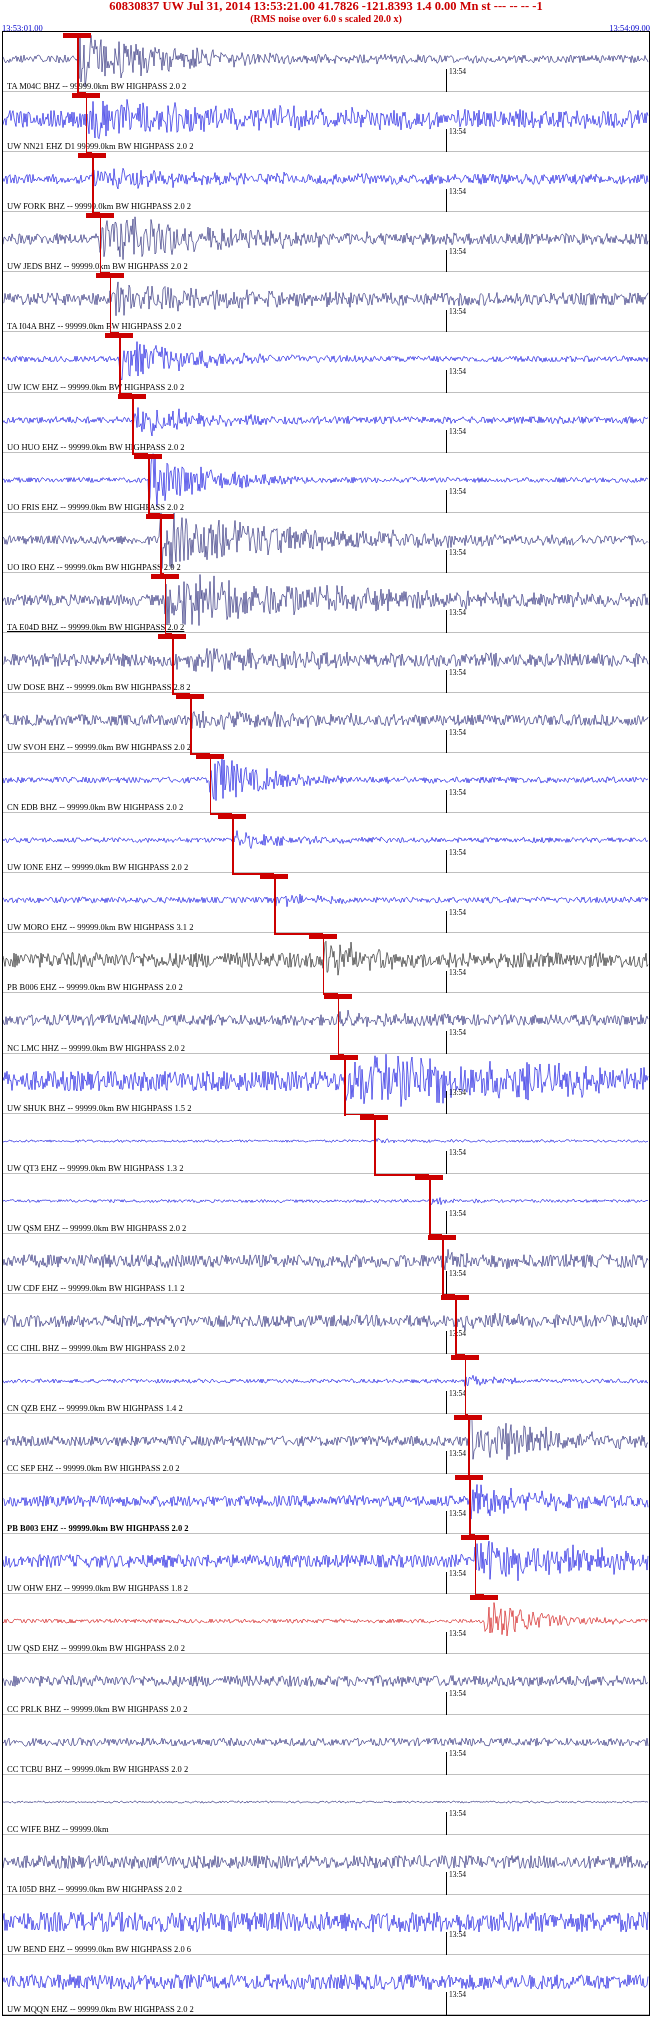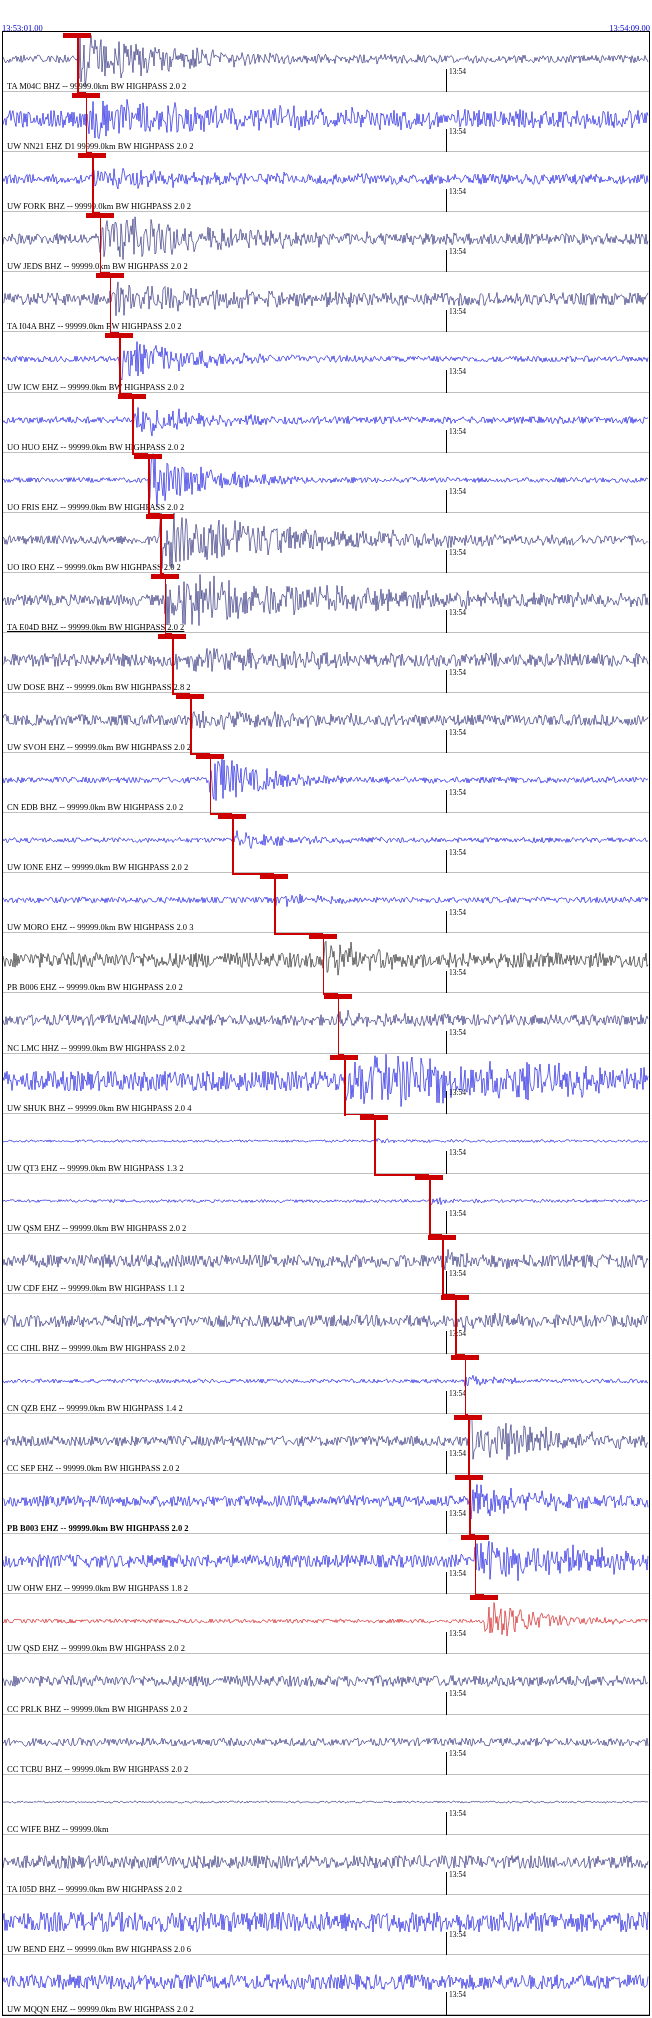--- a/index.html
+++ b/index.html
@@ -23,20 +23,22 @@
   .lbl{position:absolute;left:4px;font-size:8.5px;font-family:"Liberation Serif",serif;white-space:nowrap;}
   .tick{position:absolute;width:1px;background:#000;}
   .ticklbl{position:absolute;font-size:7.5px;font-family:"Liberation Serif",serif;color:#000;}
   .pmark{position:absolute;background:#cc0000;}
   .pvert{position:absolute;width:1.6px;background:#cc0000;}
 </style>
 </head>
 <body>
 
 <div id="root">
+  <div class="hdr">60830837 UW Jul 31, 2014 13:53:21.00   41.7826 -121.8393  1.4 0.00 Mn st --- -- --  -1</div>
+  <div class="hdr2">(RMS noise over 6.0 s scaled 20.0 x)</div>
   <div class="tl">13:53:01.00</div>
   <div class="tr">13:54:09.00</div>
   <div id="plot">
       <div class="row" style="top: 0px; height: 60.0909px;">
         <svg class="trace" width="646" height="60.09090909090909" viewBox="0 0 646 60.09090909090909" preserveAspectRatio="none">
           <path d="M0 24.9L1 27.2L2 30.1L3 30.8L4 28.7L5 28.3L6 30.6L7 26.9L8 29.5L9 28.5L10 25.2L11 26.8L12 25.9L13 23.9L14 29.3L15 25.0L16 27.6L17 29.7L18 23.8L19 30.4L20 28.8L21 23.1L22 28.4L23 27.0L24 25.5L25 27.7L26 27.8L27 24.9L28 25.4L29 27.0L30 29.5L31 26.9L32 24.1L33 26.8L34 23.8L35 23.2L36 23.3L37 24.1L38 27.2L39 27.4L40 29.9L41 29.2L42 28.8L43 28.9L44 28.1L45 24.6L46 24.3L47 29.6L48 24.6L49 24.3L50 26.0L51 27.1L52 28.9L53 29.9L54 23.6L55 25.8L56 31.0L57 25.1L58 27.7L59 27.8L60 30.4L61 28.1L62 23.0L63 29.8L64 29.8L65 25.3L66 29.3L67 27.9L68 25.8L69 25.1L70 23.8L71 25.6L72 26.7L73 28.2L74 27.3L75 31.5L76 46.6L77 5.1L78 50.0L79 36.7L80 36.3L81 13.0L82 54.7L83 47.8L84 36.5L85 29.9L86 36.1L87 15.7L88 3.3L89 15.7L90 14.5L91 21.9L92 7.9L93 17.2L94 14.5L95 35.9L96 36.7L97 15.6L98 7.6L99 39.9L100 25.8L101 14.1L102 44.1L103 14.6L104 36.0L105 29.4L106 36.0L107 32.4L108 28.9L109 33.2L110 30.8L111 41.7L112 16.6L113 23.7L114 28.6L115 33.4L116 9.6L117 31.5L118 46.0L119 41.1L120 40.0L121 11.9L122 21.3L123 13.9L124 24.8L125 17.2L126 33.4L127 29.0L128 13.2L129 27.5L130 40.6L131 19.5L132 28.3L133 12.1L134 23.0L135 17.4L136 32.7L137 19.1L138 44.0L139 29.1L140 15.7L141 36.3L142 26.5L143 26.7L144 40.9L145 37.5L146 28.4L147 21.6L148 17.8L149 25.2L150 19.6L151 34.0L152 15.4L153 20.4L154 20.8L155 21.1L156 17.0L157 27.3L158 25.8L159 38.2L160 20.3L161 33.8L162 27.7L163 21.0L164 21.1L165 37.5L166 39.4L167 24.6L168 35.0L169 27.3L170 27.8L171 18.5L172 16.4L173 27.3L174 23.7L175 27.9L176 23.4L177 27.0L178 21.2L179 28.8L180 22.0L181 35.1L182 22.9L183 24.1L184 22.9L185 29.5L186 27.8L187 36.7L188 26.9L189 33.5L190 17.9L191 35.5L192 26.6L193 34.4L194 15.8L195 21.0L196 31.7L197 29.5L198 30.7L199 17.7L200 22.7L201 23.2L202 26.2L203 21.9L204 27.7L205 33.1L206 31.6L207 34.1L208 26.1L209 20.2L210 17.7L211 25.5L212 23.1L213 23.6L214 23.9L215 25.3L216 24.6L217 30.0L218 20.6L219 22.2L220 22.7L221 24.7L222 22.5L223 23.4L224 25.8L225 26.1L226 30.7L227 26.1L228 29.4L229 22.9L230 23.6L231 35.2L232 27.9L233 29.2L234 23.6L235 25.0L236 28.3L237 26.1L238 26.4L239 20.6L240 24.9L241 28.0L242 33.7L243 28.4L244 24.7L245 22.3L246 24.8L247 32.4L248 30.4L249 27.8L250 22.8L251 22.4L252 31.6L253 27.0L254 26.5L255 22.1L256 30.2L257 23.3L258 25.5L259 26.9L260 28.5L261 30.5L262 22.3L263 24.9L264 27.6L265 28.4L266 30.7L267 20.9L268 24.9L269 25.4L270 22.8L271 27.0L272 30.0L273 21.9L274 22.3L275 24.9L276 31.1L277 28.3L278 27.3L279 24.6L280 29.6L281 31.8L282 26.1L283 26.3L284 24.2L285 23.4L286 30.2L287 32.2L288 30.8L289 26.4L290 24.4L291 30.0L292 27.5L293 27.5L294 29.7L295 25.5L296 27.5L297 24.8L298 29.4L299 30.0L300 26.2L301 23.6L302 27.4L303 24.0L304 31.2L305 25.8L306 27.9L307 27.9L308 28.8L309 25.0L310 29.3L311 28.8L312 24.0L313 31.2L314 29.0L315 22.5L316 22.6L317 25.9L318 30.3L319 24.7L320 27.9L321 26.5L322 22.6L323 22.7L324 28.3L325 25.3L326 30.9L327 27.3L328 27.6L329 28.3L330 28.7L331 26.9L332 31.5L333 23.5L334 24.4L335 24.4L336 26.5L337 25.7L338 28.9L339 25.1L340 25.6L341 26.8L342 25.3L343 30.1L344 27.0L345 28.5L346 31.2L347 25.2L348 28.1L349 26.8L350 28.4L351 23.4L352 25.8L353 24.9L354 24.8L355 30.7L356 27.1L357 22.7L358 24.8L359 30.5L360 31.0L361 22.7L362 30.5L363 29.5L364 27.9L365 30.6L366 27.7L367 27.5L368 23.9L369 27.3L370 26.2L371 27.7L372 25.8L373 24.5L374 32.1L375 29.0L376 25.4L377 26.7L378 22.9L379 26.7L380 27.2L381 25.7L382 22.2L383 27.7L384 26.0L385 23.9L386 25.3L387 26.8L388 22.6L389 29.5L390 25.7L391 24.4L392 26.8L393 24.2L394 31.2L395 30.1L396 26.9L397 24.8L398 26.5L399 31.2L400 23.6L401 23.5L402 27.8L403 28.2L404 31.3L405 28.9L406 28.8L407 27.2L408 26.2L409 29.5L410 28.3L411 28.6L412 30.2L413 27.8L414 30.2L415 22.6L416 28.2L417 24.4L418 29.3L419 29.7L420 24.2L421 23.3L422 30.8L423 30.1L424 25.7L425 25.5L426 23.7L427 24.4L428 24.2L429 29.1L430 27.8L431 25.8L432 29.2L433 27.7L434 31.2L435 30.5L436 28.2L437 23.3L438 25.0L439 30.1L440 27.7L441 28.2L442 23.8L443 29.2L444 24.0L445 24.2L446 25.7L447 24.2L448 23.9L449 24.4L450 26.1L451 30.7L452 29.6L453 29.6L454 27.5L455 29.6L456 28.6L457 26.5L458 27.4L459 26.4L460 27.4L461 26.4L462 25.4L463 27.6L464 23.9L465 24.3L466 28.9L467 28.9L468 26.5L469 28.6L470 31.3L471 26.4L472 25.5L473 23.8L474 30.8L475 30.2L476 26.5L477 29.0L478 29.3L479 24.5L480 25.8L481 28.1L482 29.9L483 30.6L484 26.0L485 26.4L486 27.5L487 28.9L488 26.2L489 30.0L490 28.8L491 29.7L492 30.0L493 27.4L494 27.7L495 28.5L496 24.3L497 28.8L498 27.7L499 26.4L500 24.5L501 26.4L502 25.6L503 31.0L504 28.5L505 28.1L506 24.6L507 28.4L508 25.4L509 27.1L510 26.2L511 23.7L512 24.3L513 30.7L514 29.4L515 24.9L516 24.1L517 28.0L518 25.2L519 30.8L520 23.2L521 26.6L522 23.2L523 28.8L524 28.0L525 28.7L526 29.6L527 28.0L528 27.6L529 28.8L530 30.4L531 30.5L532 25.4L533 28.8L534 25.5L535 27.5L536 29.7L537 24.7L538 26.2L539 26.8L540 23.7L541 25.3L542 27.8L543 25.7L544 24.6L545 24.5L546 30.7L547 29.3L548 24.1L549 26.7L550 29.4L551 30.2L552 30.5L553 29.6L554 29.3L555 24.6L556 28.4L557 27.6L558 29.5L559 26.4L560 24.4L561 26.2L562 28.2L563 30.8L564 24.8L565 26.1L566 29.9L567 23.9L568 23.2L569 28.4L570 30.6L571 24.3L572 26.9L573 24.3L574 25.2L575 25.7L576 23.9L577 30.7L578 24.6L579 24.1L580 28.7L581 23.4L582 28.7L583 27.1L584 28.5L585 24.8L586 28.3L587 25.3L588 27.4L589 23.6L590 27.4L591 26.9L592 27.8L593 23.3L594 28.9L595 25.5L596 28.3L597 30.9L598 29.5L599 24.0L600 23.7L601 27.1L602 28.4L603 25.6L604 26.6L605 27.9L606 23.5L607 28.4L608 25.3L609 24.3L610 29.3L611 23.9L612 25.0L613 27.8L614 27.1L615 23.5L616 23.8L617 27.4L618 23.1L619 25.4L620 30.3L621 27.5L622 23.4L623 26.0L624 24.7L625 25.5L626 26.6L627 25.0L628 30.6L629 23.7L630 27.0L631 30.8L632 25.5L633 30.0L634 28.5L635 23.9L636 28.8L637 28.3L638 26.7L639 26.8L640 27.7L641 28.6L642 23.5L643 27.0L644 27.4L645 30.1" fill="none" stroke="#1a1a6e" stroke-width="0.6"></path>
         </svg>
         <div class="pmark" style="left: 60.29px; top: 1px; width: 28px; height: 5px;"></div>
         <div class="lbl" style="top: 49.0909px; color: rgb(0, 0, 0);">TA M04C BHZ -- 99999.0km BW  HIGHPASS  2.0  2</div>
         <div class="tick" style="left: 443px; top: 37.2564px; height: 22.8345px;"></div>
@@ -171,21 +173,21 @@
         <div class="lbl" style="top: 49.0909px; color: rgb(0, 0, 0);">UW IONE EHZ -- 99999.0km BW  HIGHPASS  2.0  2</div>
         <div class="tick" style="left: 443px; top: 37.2564px; height: 22.8345px;"></div>
         <div class="ticklbl" style="left: 446px; top: 34.8527px;">13:54</div>
         <div class="rowline" style="top: 59.0909px; background: rgb(0, 0, 0); opacity: 0.25;"></div>
       </div>
       <div class="row" style="top: 841.273px; height: 60.0909px;">
         <svg class="trace" width="646" height="60.09090909090909" viewBox="0 0 646 60.09090909090909" preserveAspectRatio="none">
           <path d="M0 24.6L1 26.8L2 28.7L3 26.0L4 27.1L5 29.3L6 27.4L7 25.5L8 26.4L9 24.9L10 29.7L11 28.9L12 28.1L13 26.4L14 29.8L15 25.2L16 25.2L17 25.8L18 27.3L19 26.5L20 25.4L21 28.5L22 29.5L23 26.3L24 25.1L25 26.9L26 27.5L27 24.5L28 29.0L29 28.3L30 25.7L31 27.8L32 29.9L33 28.6L34 28.8L35 25.0L36 29.9L37 25.1L38 28.0L39 26.3L40 28.3L41 26.8L42 25.3L43 25.4L44 25.9L45 27.8L46 26.3L47 24.5L48 24.7L49 25.0L50 28.1L51 29.2L52 29.3L53 24.7L54 30.0L55 27.9L56 26.6L57 29.0L58 24.3L59 24.2L60 25.8L61 29.6L62 29.7L63 25.2L64 27.5L65 28.1L66 26.3L67 26.1L68 25.7L69 24.8L70 27.0L71 29.7L72 27.5L73 24.7L74 26.0L75 29.5L76 24.1L77 27.9L78 26.9L79 24.4L80 24.0L81 25.7L82 24.2L83 28.2L84 25.7L85 27.9L86 25.7L87 25.5L88 26.9L89 29.9L90 29.6L91 25.5L92 29.5L93 28.5L94 25.5L95 26.3L96 27.2L97 28.2L98 28.0L99 24.8L100 28.0L101 26.1L102 29.7L103 25.3L104 29.4L105 24.9L106 27.1L107 28.8L108 25.3L109 24.5L110 28.9L111 27.5L112 25.7L113 26.7L114 27.1L115 29.2L116 24.2L117 24.6L118 25.8L119 27.8L120 28.0L121 24.7L122 26.1L123 29.7L124 28.1L125 27.4L126 27.8L127 28.1L128 25.0L129 27.4L130 27.6L131 28.0L132 27.0L133 29.4L134 24.9L135 29.2L136 27.8L137 24.8L138 26.0L139 26.5L140 29.8L141 29.7L142 26.3L143 29.1L144 28.4L145 25.9L146 25.0L147 26.2L148 25.6L149 28.1L150 28.5L151 28.7L152 28.8L153 28.9L154 27.8L155 24.6L156 25.0L157 28.6L158 24.5L159 28.3L160 27.9L161 29.8L162 29.9L163 25.0L164 24.3L165 25.4L166 26.4L167 27.6L168 24.4L169 26.1L170 27.8L171 25.3L172 27.0L173 27.3L174 26.0L175 28.8L176 24.2L177 27.5L178 29.8L179 28.3L180 24.6L181 28.5L182 26.6L183 28.9L184 29.4L185 26.1L186 24.6L187 29.7L188 25.7L189 27.9L190 28.6L191 24.8L192 26.9L193 29.3L194 25.9L195 29.5L196 26.3L197 28.3L198 27.3L199 24.2L200 29.7L201 25.2L202 29.6L203 25.7L204 24.6L205 28.6L206 28.6L207 29.5L208 27.8L209 24.1L210 29.0L211 29.6L212 24.5L213 29.7L214 24.3L215 25.1L216 27.8L217 29.7L218 28.7L219 29.9L220 27.6L221 25.0L222 24.1L223 25.4L224 24.6L225 24.4L226 25.4L227 24.8L228 25.2L229 29.7L230 28.2L231 24.8L232 29.1L233 29.7L234 25.5L235 24.4L236 24.7L237 25.4L238 28.3L239 29.8L240 24.4L241 27.0L242 29.1L243 25.6L244 24.2L245 25.8L246 25.0L247 26.6L248 28.2L249 25.8L250 24.8L251 29.0L252 29.4L253 24.2L254 29.1L255 27.0L256 24.2L257 25.3L258 25.7L259 29.3L260 27.7L261 25.5L262 24.1L263 26.1L264 24.1L265 29.7L266 25.2L267 28.4L268 25.1L269 29.9L270 27.9L271 25.5L272 34.0L273 33.2L274 24.0L275 25.6L276 30.2L277 26.9L278 24.7L279 24.1L280 25.2L281 24.9L282 24.5L283 23.0L284 33.7L285 25.8L286 27.8L287 28.6L288 27.4L289 22.3L290 25.6L291 30.0L292 25.6L293 23.3L294 24.0L295 29.6L296 30.4L297 21.1L298 30.0L299 22.7L300 28.9L301 27.3L302 26.9L303 24.6L304 25.3L305 27.0L306 26.1L307 26.8L308 25.9L309 25.2L310 27.8L311 25.7L312 27.9L313 29.5L314 27.3L315 22.2L316 26.5L317 26.4L318 23.0L319 28.7L320 26.8L321 24.8L322 27.2L323 26.2L324 28.1L325 27.7L326 27.5L327 29.2L328 30.8L329 23.3L330 26.7L331 27.7L332 26.6L333 30.1L334 28.3L335 26.1L336 29.9L337 25.1L338 27.2L339 30.7L340 26.3L341 28.4L342 30.2L343 30.0L344 27.5L345 28.3L346 29.4L347 25.8L348 28.4L349 27.0L350 27.0L351 29.1L352 24.7L353 27.6L354 25.2L355 29.4L356 28.2L357 25.0L358 25.7L359 29.1L360 27.1L361 27.2L362 24.9L363 27.2L364 26.7L365 27.5L366 25.7L367 26.7L368 28.3L369 27.7L370 28.8L371 24.9L372 27.0L373 29.6L374 24.3L375 27.1L376 25.3L377 25.4L378 26.9L379 25.6L380 24.8L381 28.4L382 27.8L383 24.8L384 26.4L385 28.4L386 29.7L387 26.8L388 25.4L389 28.0L390 26.7L391 24.3L392 25.1L393 28.4L394 26.9L395 27.4L396 26.2L397 28.9L398 29.5L399 25.2L400 25.7L401 29.0L402 25.6L403 24.6L404 24.6L405 26.4L406 28.1L407 28.7L408 29.3L409 27.2L410 24.2L411 25.8L412 26.0L413 26.7L414 25.5L415 28.4L416 27.2L417 26.4L418 28.8L419 25.3L420 27.1L421 26.2L422 27.4L423 26.3L424 29.4L425 26.5L426 29.2L427 28.7L428 26.5L429 26.2L430 25.7L431 25.7L432 26.9L433 29.9L434 29.2L435 29.5L436 24.3L437 27.1L438 28.6L439 29.2L440 28.1L441 28.6L442 25.9L443 28.0L444 27.9L445 25.7L446 29.2L447 25.2L448 27.0L449 25.0L450 24.7L451 24.7L452 28.0L453 28.2L454 29.7L455 27.2L456 27.6L457 26.3L458 27.5L459 26.7L460 25.5L461 26.2L462 27.5L463 25.8L464 29.5L465 29.3L466 25.0L467 25.0L468 27.6L469 28.6L470 27.8L471 24.6L472 26.0L473 28.9L474 28.4L475 24.6L476 28.0L477 27.5L478 28.5L479 25.5L480 30.0L481 26.3L482 25.0L483 24.8L484 27.7L485 24.4L486 29.2L487 30.0L488 29.9L489 29.3L490 24.8L491 24.1L492 25.5L493 25.0L494 24.2L495 27.4L496 26.2L497 29.5L498 28.4L499 29.0L500 28.2L501 27.1L502 27.5L503 27.0L504 26.1L505 30.0L506 24.2L507 24.2L508 28.5L509 28.7L510 25.9L511 29.2L512 24.5L513 27.3L514 28.6L515 29.6L516 25.0L517 25.6L518 25.8L519 24.8L520 26.0L521 26.2L522 25.1L523 28.0L524 26.2L525 28.0L526 26.2L527 29.5L528 26.9L529 25.2L530 26.4L531 25.9L532 25.8L533 27.9L534 24.0L535 24.7L536 25.9L537 26.7L538 27.7L539 24.5L540 24.3L541 24.6L542 28.3L543 26.2L544 24.6L545 26.6L546 24.7L547 27.0L548 26.1L549 26.9L550 26.3L551 27.8L552 25.5L553 27.7L554 29.6L555 27.9L556 25.5L557 25.6L558 25.3L559 24.5L560 25.9L561 25.9L562 25.4L563 25.3L564 28.4L565 29.8L566 29.2L567 25.5L568 26.8L569 26.6L570 27.8L571 28.1L572 26.0L573 25.1L574 24.1L575 27.0L576 26.5L577 29.2L578 29.0L579 24.3L580 26.4L581 24.2L582 29.3L583 29.7L584 28.1L585 27.6L586 25.7L587 24.2L588 29.5L589 28.4L590 26.1L591 27.1L592 25.5L593 29.5L594 24.2L595 29.3L596 29.5L597 25.5L598 26.5L599 29.1L600 28.8L601 27.2L602 24.1L603 29.6L604 29.7L605 27.9L606 24.9L607 27.9L608 26.8L609 24.4L610 29.8L611 29.1L612 29.0L613 24.6L614 27.6L615 26.6L616 27.9L617 28.9L618 25.0L619 29.2L620 28.3L621 24.3L622 24.4L623 28.0L624 26.9L625 26.1L626 29.5L627 27.7L628 24.0L629 26.2L630 27.1L631 28.2L632 28.2L633 28.8L634 25.5L635 28.2L636 24.2L637 29.1L638 25.7L639 24.4L640 25.3L641 25.6L642 24.4L643 28.2L644 25.0L645 27.2" fill="none" stroke="#0000dd" stroke-width="0.6"></path>
         </svg>
         <div class="pmark" style="left: 257.32px; top: 1px; width: 28px; height: 5px;"></div>
-        <div class="lbl" style="top: 49.0909px; color: rgb(0, 0, 0);">UW MORO EHZ -- 99999.0km BW  HIGHPASS  2.0  3</div>
+        <div class="lbl" style="top: 49.0909px; color: rgb(0, 0, 0);">UW MORO EHZ -- 99999.0km BW  HIGHPASS  3.1  2</div>
         <div class="tick" style="left: 443px; top: 37.2564px; height: 22.8345px;"></div>
         <div class="ticklbl" style="left: 446px; top: 34.8527px;">13:54</div>
         <div class="rowline" style="top: 59.0909px; background: rgb(0, 0, 0); opacity: 0.25;"></div>
       </div>
       <div class="row" style="top: 901.364px; height: 60.0909px;">
         <svg class="trace" width="646" height="60.09090909090909" viewBox="0 0 646 60.09090909090909" preserveAspectRatio="none">
           <path d="M0 23.0L1 27.8L2 33.4L3 25.4L4 25.8L5 27.5L6 31.3L7 33.1L8 26.3L9 28.1L10 33.8L11 20.1L12 34.2L13 20.9L14 32.5L15 22.7L16 30.4L17 25.1L18 22.1L19 24.7L20 28.1L21 26.6L22 21.7L23 21.8L24 22.5L25 24.5L26 26.8L27 29.5L28 21.5L29 22.8L30 30.2L31 26.9L32 22.1L33 21.8L34 25.3L35 23.0L36 26.0L37 34.3L38 20.2L39 29.8L40 21.2L41 24.2L42 24.8L43 23.8L44 28.4L45 20.6L46 24.0L47 31.9L48 28.5L49 33.1L50 30.5L51 22.5L52 23.5L53 23.4L54 27.1L55 32.0L56 25.0L57 31.0L58 24.5L59 20.8L60 19.8L61 22.4L62 27.6L63 25.8L64 31.5L65 21.5L66 25.5L67 24.6L68 32.6L69 19.7L70 19.8L71 31.5L72 29.2L73 31.5L74 32.2L75 27.7L76 20.6L77 22.4L78 34.5L79 27.0L80 23.5L81 29.2L82 21.6L83 23.7L84 29.1L85 32.6L86 29.0L87 25.1L88 31.9L89 34.0L90 25.4L91 23.3L92 27.4L93 19.6L94 20.5L95 25.6L96 26.7L97 21.4L98 26.0L99 24.6L100 30.2L101 32.6L102 29.7L103 21.7L104 21.5L105 29.9L106 23.8L107 24.4L108 30.1L109 23.3L110 23.9L111 31.0L112 32.2L113 21.7L114 23.4L115 30.6L116 28.0L117 25.3L118 22.6L119 21.7L120 25.3L121 32.1L122 23.0L123 22.6L124 28.3L125 29.4L126 31.4L127 31.3L128 25.0L129 20.0L130 20.0L131 29.0L132 25.2L133 24.1L134 23.0L135 25.0L136 23.5L137 23.6L138 30.3L139 25.0L140 33.2L141 20.8L142 24.1L143 23.8L144 25.8L145 28.4L146 23.0L147 26.9L148 25.5L149 21.4L150 26.3L151 24.2L152 32.0L153 34.1L154 25.8L155 29.4L156 32.8L157 28.7L158 30.3L159 24.3L160 31.8L161 28.2L162 30.9L163 28.9L164 32.4L165 30.7L166 27.5L167 20.3L168 27.6L169 29.1L170 33.0L171 25.6L172 31.3L173 20.3L174 31.7L175 34.1L176 34.4L177 21.8L178 29.3L179 31.5L180 26.2L181 21.6L182 27.5L183 27.2L184 26.1L185 24.2L186 26.9L187 32.3L188 21.2L189 33.1L190 33.7L191 21.4L192 28.8L193 20.0L194 34.0L195 28.9L196 21.3L197 25.7L198 28.3L199 20.8L200 32.5L201 27.7L202 22.7L203 33.9L204 34.0L205 22.7L206 31.5L207 32.6L208 31.0L209 30.5L210 29.6L211 25.6L212 26.3L213 25.8L214 23.6L215 25.4L216 25.8L217 23.0L218 26.2L219 23.5L220 24.2L221 28.9L222 20.4L223 29.3L224 25.9L225 20.3L226 26.2L227 31.5L228 21.0L229 27.9L230 22.0L231 22.6L232 30.0L233 23.3L234 19.7L235 31.6L236 24.5L237 23.9L238 33.3L239 34.4L240 25.2L241 20.4L242 28.8L243 26.1L244 20.2L245 31.0L246 33.6L247 19.8L248 26.5L249 26.0L250 33.1L251 29.7L252 26.9L253 20.0L254 26.5L255 27.6L256 31.2L257 31.9L258 19.8L259 27.9L260 27.1L261 26.1L262 31.4L263 23.7L264 29.8L265 24.8L266 33.1L267 32.3L268 22.9L269 27.5L270 20.6L271 26.4L272 27.9L273 29.6L274 33.2L275 30.1L276 21.8L277 27.5L278 21.5L279 20.1L280 21.8L281 27.9L282 31.8L283 24.8L284 24.5L285 34.1L286 34.1L287 19.9L288 34.2L289 26.5L290 24.7L291 21.4L292 33.5L293 28.9L294 23.5L295 20.9L296 32.0L297 34.5L298 31.3L299 25.6L300 26.2L301 27.4L302 32.4L303 22.6L304 33.4L305 25.7L306 23.6L307 20.3L308 34.3L309 26.1L310 30.5L311 34.0L312 33.3L313 31.2L314 23.2L315 24.0L316 31.3L317 23.8L318 32.4L319 26.5L320 35.3L321 23.1L322 9.6L323 8.3L324 39.4L325 38.5L326 24.4L327 24.2L328 12.6L329 16.2L330 24.2L331 18.3L332 34.8L333 29.3L334 26.9L335 42.2L336 34.7L337 11.8L338 22.3L339 28.8L340 21.1L341 33.8L342 19.1L343 17.3L344 21.0L345 29.0L346 15.3L347 24.0L348 9.1L349 20.5L350 32.2L351 24.5L352 31.4L353 18.7L354 33.7L355 32.9L356 28.0L357 19.6L358 27.7L359 30.8L360 23.5L361 27.7L362 21.2L363 23.5L364 24.7L365 23.6L366 26.6L367 37.6L368 23.5L369 25.1L370 21.2L371 21.6L372 29.2L373 29.1L374 22.3L375 19.5L376 16.3L377 18.0L378 34.7L379 32.6L380 27.0L381 34.8L382 33.8L383 26.6L384 19.5L385 23.2L386 30.9L387 27.5L388 24.1L389 36.4L390 25.0L391 21.8L392 29.6L393 21.2L394 28.1L395 23.9L396 28.4L397 23.6L398 27.7L399 33.8L400 24.4L401 30.8L402 27.5L403 33.5L404 29.7L405 22.0L406 25.0L407 26.5L408 32.5L409 22.3L410 33.0L411 34.8L412 32.8L413 25.8L414 30.9L415 22.9L416 26.2L417 24.1L418 22.0L419 23.0L420 34.2L421 21.5L422 24.4L423 32.8L424 31.3L425 30.8L426 25.3L427 23.8L428 32.1L429 30.8L430 30.2L431 27.9L432 29.2L433 27.4L434 24.2L435 31.2L436 23.2L437 31.6L438 28.6L439 22.7L440 21.7L441 26.9L442 25.3L443 29.9L444 32.0L445 26.7L446 34.4L447 19.7L448 25.7L449 29.8L450 30.0L451 26.0L452 21.5L453 34.3L454 27.9L455 26.1L456 25.7L457 24.5L458 27.8L459 32.5L460 20.6L461 27.4L462 30.2L463 30.3L464 28.9L465 33.5L466 27.3L467 19.8L468 26.0L469 26.6L470 27.2L471 22.1L472 30.5L473 23.8L474 29.5L475 23.5L476 26.0L477 27.4L478 27.2L479 32.1L480 30.8L481 23.4L482 30.1L483 27.9L484 23.6L485 27.8L486 20.1L487 30.3L488 25.8L489 29.3L490 25.1L491 26.3L492 27.1L493 31.1L494 35.1L495 33.6L496 25.9L497 29.2L498 20.7L499 27.3L500 24.6L501 22.6L502 21.5L503 29.0L504 24.5L505 34.1L506 25.1L507 28.4L508 31.9L509 31.4L510 34.6L511 21.8L512 30.5L513 34.2L514 28.7L515 22.5L516 30.7L517 34.3L518 20.1L519 34.0L520 30.2L521 19.8L522 20.4L523 22.0L524 26.4L525 33.8L526 27.3L527 34.4L528 21.9L529 29.9L530 33.9L531 28.3L532 25.9L533 29.1L534 20.1L535 28.0L536 33.5L537 23.7L538 21.6L539 22.6L540 33.4L541 23.0L542 29.9L543 23.0L544 23.6L545 19.8L546 33.9L547 23.0L548 29.5L549 23.8L550 32.3L551 30.7L552 27.8L553 19.6L554 30.7L555 19.9L556 20.4L557 31.2L558 20.9L559 25.5L560 31.5L561 29.3L562 25.7L563 30.6L564 22.4L565 26.8L566 28.2L567 22.2L568 32.3L569 24.6L570 26.6L571 22.2L572 30.8L573 32.0L574 23.3L575 30.2L576 30.4L577 26.1L578 22.9L579 27.3L580 28.4L581 30.9L582 31.6L583 23.6L584 24.8L585 23.6L586 23.9L587 34.4L588 22.0L589 33.0L590 31.5L591 23.3L592 25.0L593 20.2L594 28.4L595 33.8L596 23.6L597 19.5L598 29.6L599 26.9L600 20.6L601 32.7L602 24.7L603 32.9L604 24.7L605 29.6L606 26.9L607 22.7L608 32.5L609 24.0L610 29.1L611 29.5L612 28.8L613 22.6L614 22.6L615 25.1L616 22.8L617 24.2L618 27.8L619 34.3L620 31.5L621 28.7L622 28.8L623 26.4L624 30.4L625 30.9L626 32.0L627 23.7L628 32.6L629 28.9L630 26.6L631 23.2L632 33.3L633 33.5L634 32.9L635 28.5L636 23.9L637 32.4L638 34.3L639 34.4L640 25.5L641 24.2L642 27.8L643 20.3L644 33.4L645 31.6" fill="none" stroke="#111111" stroke-width="0.6"></path>
         </svg>
         <div class="pmark" style="left: 305.77px; top: 1px; width: 28px; height: 5px;"></div>
         <div class="lbl" style="top: 49.0909px; color: rgb(0, 0, 0);">PB B006 EHZ -- 99999.0km BW  HIGHPASS  2.0  2</div>
@@ -201,21 +203,21 @@
         <div class="lbl" style="top: 49.0909px; color: rgb(0, 0, 0);">NC LMC HHZ -- 99999.0km BW  HIGHPASS  2.0  2</div>
         <div class="tick" style="left: 443px; top: 37.2564px; height: 22.8345px;"></div>
         <div class="ticklbl" style="left: 446px; top: 34.8527px;">13:54</div>
         <div class="rowline" style="top: 59.0909px; background: rgb(0, 0, 0); opacity: 0.25;"></div>
       </div>
       <div class="row" style="top: 1021.55px; height: 60.0909px;">
         <svg class="trace" width="646" height="60.09090909090909" viewBox="0 0 646 60.09090909090909" preserveAspectRatio="none">
           <path d="M0 23.2L1 26.4L2 18.6L3 25.0L4 17.3L5 29.9L6 20.5L7 26.7L8 26.6L9 36.5L10 26.2L11 20.6L12 25.8L13 25.5L14 31.6L15 26.1L16 27.5L17 26.6L18 22.7L19 30.3L20 21.5L21 29.1L22 32.7L23 26.7L24 19.3L25 31.0L26 35.5L27 33.2L28 26.0L29 35.7L30 21.4L31 17.8L32 35.7L33 17.3L34 28.4L35 27.2L36 33.3L37 31.9L38 24.7L39 22.0L40 34.9L41 28.6L42 33.3L43 24.8L44 31.6L45 17.2L46 27.1L47 19.4L48 20.8L49 26.2L50 32.9L51 17.4L52 18.3L53 28.2L54 34.5L55 25.7L56 32.5L57 27.6L58 23.2L59 30.2L60 17.4L61 32.0L62 36.5L63 29.1L64 23.2L65 36.1L66 37.0L67 35.1L68 17.8L69 25.1L70 21.0L71 36.4L72 22.1L73 34.2L74 37.0L75 17.3L76 22.0L77 31.6L78 36.9L79 19.3L80 35.2L81 21.7L82 26.6L83 26.4L84 31.4L85 17.9L86 30.5L87 19.9L88 35.6L89 20.5L90 34.2L91 29.6L92 26.4L93 21.9L94 19.4L95 17.0L96 36.8L97 27.9L98 25.6L99 27.4L100 22.8L101 22.3L102 32.3L103 32.7L104 32.8L105 17.6L106 29.0L107 21.9L108 17.4L109 32.2L110 32.6L111 19.5L112 17.6L113 21.8L114 31.4L115 26.9L116 31.2L117 35.1L118 26.3L119 35.4L120 34.8L121 20.7L122 29.5L123 22.4L124 22.6L125 28.1L126 34.5L127 25.1L128 20.4L129 27.8L130 35.7L131 23.3L132 18.5L133 28.8L134 29.0L135 32.0L136 22.1L137 26.7L138 37.1L139 22.7L140 33.9L141 18.1L142 21.1L143 27.8L144 23.0L145 36.5L146 33.2L147 25.5L148 35.1L149 22.9L150 23.8L151 33.1L152 35.1L153 36.5L154 20.2L155 24.5L156 34.8L157 20.7L158 21.0L159 32.5L160 20.8L161 30.4L162 17.3L163 33.6L164 36.3L165 20.3L166 23.5L167 18.7L168 28.5L169 26.8L170 24.7L171 21.2L172 17.8L173 23.1L174 30.8L175 31.4L176 29.0L177 20.6L178 20.8L179 33.5L180 19.2L181 21.7L182 30.5L183 25.4L184 24.4L185 20.3L186 23.7L187 29.2L188 30.7L189 22.3L190 36.2L191 36.5L192 32.7L193 36.0L194 28.6L195 19.7L196 23.7L197 28.4L198 34.1L199 33.1L200 18.7L201 32.0L202 27.4L203 36.6L204 17.2L205 22.3L206 20.2L207 28.8L208 29.2L209 35.7L210 18.1L211 34.0L212 29.9L213 33.4L214 28.5L215 37.1L216 23.1L217 24.3L218 35.0L219 23.5L220 32.0L221 17.3L222 30.8L223 35.4L224 18.6L225 34.6L226 31.2L227 24.2L228 20.4L229 27.7L230 26.4L231 24.1L232 27.9L233 31.5L234 33.1L235 29.1L236 36.0L237 21.2L238 32.7L239 22.9L240 31.2L241 27.1L242 19.1L243 33.1L244 36.9L245 26.7L246 27.3L247 30.6L248 34.2L249 18.5L250 31.7L251 32.7L252 30.5L253 18.3L254 26.7L255 28.2L256 21.1L257 31.0L258 33.3L259 28.4L260 17.5L261 33.4L262 17.2L263 30.7L264 36.1L265 18.2L266 30.1L267 24.7L268 18.4L269 30.5L270 19.3L271 24.8L272 36.0L273 17.3L274 23.4L275 21.4L276 28.7L277 33.7L278 35.0L279 24.2L280 26.9L281 33.7L282 27.8L283 36.9L284 29.8L285 18.3L286 22.8L287 36.3L288 35.4L289 17.9L290 20.7L291 33.0L292 27.6L293 17.3L294 34.8L295 29.5L296 21.3L297 23.6L298 33.8L299 22.3L300 23.1L301 25.0L302 22.3L303 18.4L304 27.6L305 36.7L306 30.2L307 28.9L308 33.8L309 22.9L310 29.7L311 20.9L312 17.8L313 35.1L314 29.8L315 30.4L316 25.6L317 17.4L318 24.8L319 21.4L320 26.5L321 24.0L322 18.0L323 25.1L324 21.8L325 33.0L326 32.0L327 29.1L328 24.3L329 29.2L330 27.8L331 19.6L332 21.1L333 36.1L334 30.3L335 35.4L336 31.3L337 22.0L338 20.2L339 26.7L340 23.4L341 28.7L342 34.4L343 46.5L344 42.2L345 39.2L346 21.3L347 19.4L348 44.9L349 31.0L350 43.2L351 27.5L352 8.0L353 30.7L354 24.0L355 32.4L356 12.8L357 11.7L358 45.2L359 15.3L360 30.0L361 49.8L362 40.5L363 27.7L364 39.0L365 33.5L366 25.4L367 18.1L368 12.7L369 45.5L370 22.8L371 14.6L372 1.8L373 13.4L374 3.4L375 18.2L376 14.6L377 19.1L378 17.0L379 45.8L380 31.7L381 18.7L382 34.9L383 0.2L384 27.0L385 45.7L386 13.4L387 39.7L388 39.3L389 31.7L390 19.7L391 14.8L392 28.2L393 18.8L394 32.6L395 2.0L396 12.0L397 19.9L398 52.6L399 39.7L400 7.7L401 18.5L402 45.2L403 46.1L404 7.6L405 20.6L406 43.0L407 25.3L408 8.2L409 3.0L410 17.2L411 22.1L412 32.9L413 18.0L414 21.3L415 33.6L416 31.1L417 37.8L418 4.1L419 9.7L420 13.0L421 33.7L422 37.2L423 24.8L424 25.5L425 15.1L426 42.0L427 4.5L428 33.1L429 15.9L430 19.2L431 21.6L432 12.8L433 15.8L434 48.7L435 16.6L436 48.9L437 25.3L438 24.1L439 20.8L440 49.3L441 17.3L442 43.9L443 21.8L444 30.7L445 31.3L446 30.2L447 17.2L448 43.7L449 31.2L450 28.7L451 28.2L452 24.0L453 36.5L454 32.2L455 34.4L456 36.0L457 34.6L458 12.5L459 37.6L460 35.9L461 26.7L462 16.1L463 36.1L464 38.2L465 24.4L466 33.3L467 41.2L468 15.8L469 33.8L470 16.0L471 37.9L472 24.8L473 18.2L474 27.1L475 27.0L476 26.3L477 20.2L478 15.7L479 38.9L480 24.9L481 24.5L482 41.7L483 39.2L484 17.9L485 36.4L486 20.1L487 7.2L488 25.1L489 15.7L490 38.2L491 37.6L492 26.7L493 37.8L494 24.1L495 39.7L496 44.2L497 35.0L498 23.6L499 28.8L500 35.3L501 24.8L502 25.1L503 35.1L504 15.0L505 17.8L506 23.9L507 21.6L508 25.7L509 25.9L510 37.3L511 20.4L512 17.8L513 33.0L514 43.2L515 31.5L516 43.1L517 15.2L518 17.6L519 27.4L520 14.4L521 36.2L522 22.6L523 45.1L524 8.3L525 46.1L526 10.2L527 28.3L528 33.3L529 37.0L530 36.1L531 31.7L532 13.3L533 15.8L534 15.1L535 34.0L536 18.7L537 10.0L538 22.8L539 38.5L540 31.2L541 27.9L542 32.3L543 25.4L544 24.7L545 20.2L546 9.9L547 21.9L548 28.5L549 36.5L550 36.2L551 30.7L552 11.3L553 31.4L554 29.5L555 19.5L556 9.0L557 32.9L558 26.0L559 34.9L560 20.8L561 26.4L562 18.5L563 32.9L564 19.8L565 42.7L566 23.8L567 17.1L568 27.2L569 33.5L570 40.6L571 28.5L572 34.1L573 31.3L574 17.9L575 29.0L576 22.8L577 35.4L578 35.4L579 43.5L580 40.5L581 18.6L582 24.7L583 12.1L584 35.6L585 25.4L586 30.8L587 25.5L588 31.8L589 20.9L590 21.9L591 30.0L592 28.7L593 37.3L594 26.5L595 30.4L596 39.3L597 13.6L598 30.2L599 20.0L600 31.1L601 28.2L602 16.8L603 21.9L604 23.0L605 34.3L606 30.7L607 18.1L608 28.9L609 32.3L610 16.2L611 29.4L612 33.5L613 22.5L614 21.9L615 26.1L616 21.4L617 27.8L618 20.6L619 16.5L620 20.7L621 31.5L622 34.7L623 26.2L624 14.5L625 30.1L626 27.2L627 22.1L628 19.9L629 26.3L630 25.0L631 34.1L632 18.7L633 27.3L634 35.3L635 26.3L636 27.6L637 30.1L638 14.0L639 24.5L640 35.6L641 13.4L642 28.1L643 21.3L644 26.4L645 22.1" fill="none" stroke="#0000dd" stroke-width="0.6"></path>
         </svg>
         <div class="pmark" style="left: 327.088px; top: 1px; width: 28px; height: 5px;"></div>
-        <div class="lbl" style="top: 49.0909px; color: rgb(0, 0, 0);">UW SHUK BHZ -- 99999.0km BW  HIGHPASS  2.0  4</div>
+        <div class="lbl" style="top: 49.0909px; color: rgb(0, 0, 0);">UW SHUK BHZ -- 99999.0km BW  HIGHPASS  1.5  2</div>
         <div class="tick" style="left: 443px; top: 37.2564px; height: 22.8345px;"></div>
         <div class="ticklbl" style="left: 446px; top: 34.8527px;">13:54</div>
         <div class="rowline" style="top: 59.0909px; background: rgb(0, 0, 0); opacity: 0.25;"></div>
       </div>
       <div class="row" style="top: 1081.64px; height: 60.0909px;">
         <svg class="trace" width="646" height="60.09090909090909" viewBox="0 0 646 60.09090909090909" preserveAspectRatio="none">
           <path d="M0 27.4L1 28.1L2 27.0L3 27.7L4 27.6L5 27.3L6 26.5L7 26.0L8 27.3L9 26.4L10 27.8L11 27.7L12 28.0L13 27.0L14 27.2L15 27.9L16 27.3L17 26.2L18 27.5L19 27.8L20 27.9L21 27.3L22 28.1L23 26.1L24 26.3L25 27.7L26 28.0L27 26.6L28 26.6L29 25.8L30 27.4L31 26.4L32 27.9L33 27.7L34 26.9L35 26.6L36 27.4L37 26.3L38 26.9L39 26.3L40 27.6L41 27.0L42 27.2L43 26.1L44 27.9L45 26.1L46 27.8L47 25.9L48 28.2L49 26.4L50 27.6L51 26.1L52 27.1L53 27.0L54 27.8L55 26.8L56 27.2L57 27.1L58 28.1L59 26.9L60 26.5L61 27.0L62 27.7L63 26.9L64 27.2L65 27.3L66 27.3L67 27.7L68 27.9L69 27.7L70 27.5L71 27.8L72 26.8L73 26.8L74 26.1L75 28.3L76 26.2L77 26.4L78 27.3L79 26.3L80 26.0L81 26.0L82 27.6L83 27.8L84 26.6L85 26.2L86 26.2L87 26.4L88 26.3L89 26.0L90 27.9L91 28.2L92 27.5L93 27.3L94 26.7L95 27.5L96 26.2L97 27.3L98 27.0L99 27.8L100 27.6L101 26.5L102 28.3L103 27.0L104 27.8L105 27.0L106 27.8L107 28.1L108 26.9L109 27.2L110 27.5L111 28.3L112 26.6L113 27.1L114 25.9L115 25.9L116 28.0L117 27.3L118 26.1L119 28.3L120 28.0L121 26.4L122 27.5L123 26.3L124 26.3L125 27.2L126 26.7L127 28.2L128 27.6L129 26.5L130 27.2L131 25.9L132 27.3L133 26.9L134 27.0L135 28.1L136 26.0L137 27.0L138 27.7L139 25.8L140 27.0L141 26.3L142 26.4L143 28.2L144 27.6L145 26.9L146 27.0L147 26.9L148 26.5L149 28.0L150 27.6L151 26.9L152 27.2L153 27.7L154 27.3L155 26.6L156 27.0L157 27.0L158 27.1L159 26.2L160 27.4L161 26.4L162 28.2L163 26.9L164 27.5L165 27.6L166 27.3L167 27.7L168 28.0L169 26.5L170 26.1L171 27.9L172 26.8L173 27.8L174 26.4L175 26.4L176 28.1L177 27.8L178 27.7L179 27.3L180 26.7L181 28.3L182 26.6L183 27.5L184 27.4L185 26.3L186 26.6L187 26.7L188 26.4L189 26.2L190 27.5L191 27.9L192 27.7L193 26.2L194 28.2L195 26.8L196 26.4L197 28.0L198 27.2L199 26.6L200 28.1L201 27.9L202 26.1L203 26.5L204 26.8L205 25.8L206 27.7L207 27.0L208 27.0L209 27.4L210 27.6L211 28.0L212 27.5L213 25.9L214 26.5L215 28.2L216 27.9L217 26.9L218 26.9L219 26.2L220 28.2L221 27.1L222 27.6L223 26.9L224 27.2L225 27.7L226 27.2L227 27.0L228 25.9L229 27.3L230 27.8L231 26.7L232 26.3L233 27.2L234 26.0L235 26.8L236 26.3L237 25.8L238 28.1L239 26.3L240 26.5L241 28.1L242 27.6L243 26.2L244 28.2L245 26.8L246 26.2L247 25.9L248 27.4L249 26.7L250 27.5L251 26.4L252 26.3L253 26.2L254 27.0L255 26.2L256 27.6L257 26.3L258 27.5L259 26.4L260 26.8L261 26.7L262 26.8L263 26.0L264 26.6L265 26.8L266 27.0L267 27.9L268 26.7L269 26.9L270 27.6L271 26.6L272 27.2L273 26.0L274 27.6L275 26.6L276 27.6L277 27.3L278 26.6L279 28.2L280 26.5L281 28.0L282 27.0L283 26.0L284 28.3L285 26.1L286 27.6L287 27.7L288 26.6L289 28.1L290 26.1L291 26.5L292 26.1L293 27.0L294 26.9L295 25.9L296 27.9L297 26.8L298 27.5L299 26.7L300 27.0L301 27.1L302 27.9L303 28.1L304 27.4L305 27.7L306 26.7L307 27.4L308 27.0L309 26.5L310 27.0L311 26.2L312 27.2L313 26.3L314 26.5L315 26.2L316 26.9L317 26.1L318 26.6L319 26.3L320 27.2L321 25.9L322 26.2L323 28.2L324 26.8L325 28.0L326 27.4L327 26.9L328 28.3L329 27.9L330 26.0L331 26.8L332 27.9L333 26.4L334 26.3L335 26.4L336 27.5L337 27.1L338 28.0L339 26.9L340 27.5L341 25.8L342 26.3L343 26.1L344 27.5L345 27.7L346 25.8L347 26.1L348 26.7L349 28.0L350 25.8L351 27.0L352 26.3L353 27.1L354 26.8L355 26.3L356 27.4L357 27.8L358 26.7L359 26.2L360 26.0L361 27.7L362 26.2L363 26.8L364 27.0L365 27.2L366 27.7L367 27.6L368 27.8L369 26.0L370 26.9L371 26.4L372 28.3L373 24.8L374 27.4L375 24.4L376 25.3L377 25.6L378 26.8L379 28.8L380 26.1L381 28.3L382 28.9L383 26.1L384 24.8L385 25.6L386 28.4L387 27.2L388 26.4L389 27.1L390 26.1L391 28.9L392 26.3L393 27.5L394 27.3L395 26.3L396 26.3L397 27.2L398 27.0L399 27.0L400 26.1L401 28.2L402 27.5L403 27.4L404 25.5L405 26.6L406 26.4L407 25.8L408 27.8L409 28.0L410 25.6L411 27.2L412 25.8L413 26.4L414 26.5L415 27.4L416 26.3L417 28.0L418 26.8L419 26.9L420 26.4L421 28.4L422 26.8L423 28.2L424 28.2L425 27.8L426 25.8L427 28.5L428 27.3L429 26.6L430 27.2L431 26.7L432 26.0L433 26.4L434 26.6L435 26.4L436 27.1L437 26.7L438 27.8L439 27.9L440 27.0L441 27.9L442 28.1L443 27.5L444 26.5L445 27.2L446 26.6L447 27.9L448 25.6L449 25.7L450 27.9L451 28.1L452 26.5L453 26.1L454 25.8L455 27.6L456 27.0L457 26.0L458 27.0L459 27.9L460 27.9L461 26.2L462 25.6L463 25.9L464 26.8L465 26.8L466 26.4L467 28.0L468 27.8L469 28.1L470 27.4L471 27.4L472 27.3L473 28.1L474 27.3L475 26.7L476 25.9L477 27.6L478 26.9L479 26.0L480 26.4L481 26.1L482 26.7L483 27.9L484 28.1L485 27.4L486 26.6L487 28.2L488 28.0L489 27.9L490 27.0L491 27.7L492 27.2L493 26.7L494 26.6L495 27.7L496 27.9L497 27.0L498 27.0L499 26.5L500 27.3L501 26.5L502 26.5L503 27.3L504 28.0L505 27.8L506 26.7L507 27.1L508 27.7L509 26.3L510 27.9L511 26.4L512 28.1L513 26.8L514 27.0L515 26.0L516 28.0L517 28.1L518 26.3L519 26.3L520 28.2L521 26.7L522 27.3L523 28.1L524 26.6L525 28.1L526 26.7L527 28.0L528 26.5L529 26.2L530 28.0L531 28.2L532 27.6L533 26.2L534 28.2L535 26.1L536 27.4L537 27.5L538 25.8L539 25.8L540 26.1L541 27.5L542 27.9L543 28.2L544 26.7L545 27.4L546 27.7L547 28.1L548 25.8L549 27.5L550 26.1L551 28.2L552 28.3L553 27.0L554 27.5L555 27.2L556 26.2L557 26.7L558 28.0L559 27.5L560 27.0L561 27.5L562 27.1L563 25.9L564 25.8L565 25.8L566 26.1L567 27.7L568 26.7L569 25.9L570 26.9L571 25.8L572 26.2L573 28.1L574 26.2L575 27.1L576 26.9L577 27.2L578 26.8L579 27.7L580 26.7L581 26.1L582 26.6L583 26.8L584 26.3L585 27.9L586 26.4L587 27.0L588 26.2L589 26.6L590 26.4L591 28.1L592 27.6L593 28.2L594 27.5L595 25.9L596 26.3L597 27.1L598 28.0L599 27.5L600 26.4L601 26.3L602 28.2L603 27.6L604 28.0L605 26.5L606 27.2L607 26.1L608 27.0L609 27.3L610 27.4L611 27.1L612 28.0L613 27.9L614 27.5L615 26.3L616 26.2L617 27.2L618 26.4L619 27.9L620 27.2L621 25.9L622 26.7L623 27.7L624 27.7L625 25.9L626 26.2L627 26.4L628 27.9L629 28.2L630 27.3L631 28.2L632 26.4L633 27.7L634 26.2L635 26.6L636 28.2L637 27.7L638 27.6L639 28.1L640 27.3L641 26.8L642 28.1L643 27.9L644 27.4L645 27.5" fill="none" stroke="#0000dd" stroke-width="0.6"></path>
         </svg>
         <div class="pmark" style="left: 357.45px; top: 1px; width: 28px; height: 5px;"></div>
         <div class="lbl" style="top: 49.0909px; color: rgb(0, 0, 0);">UW QT3 EHZ -- 99999.0km BW  HIGHPASS  1.3  2</div>

